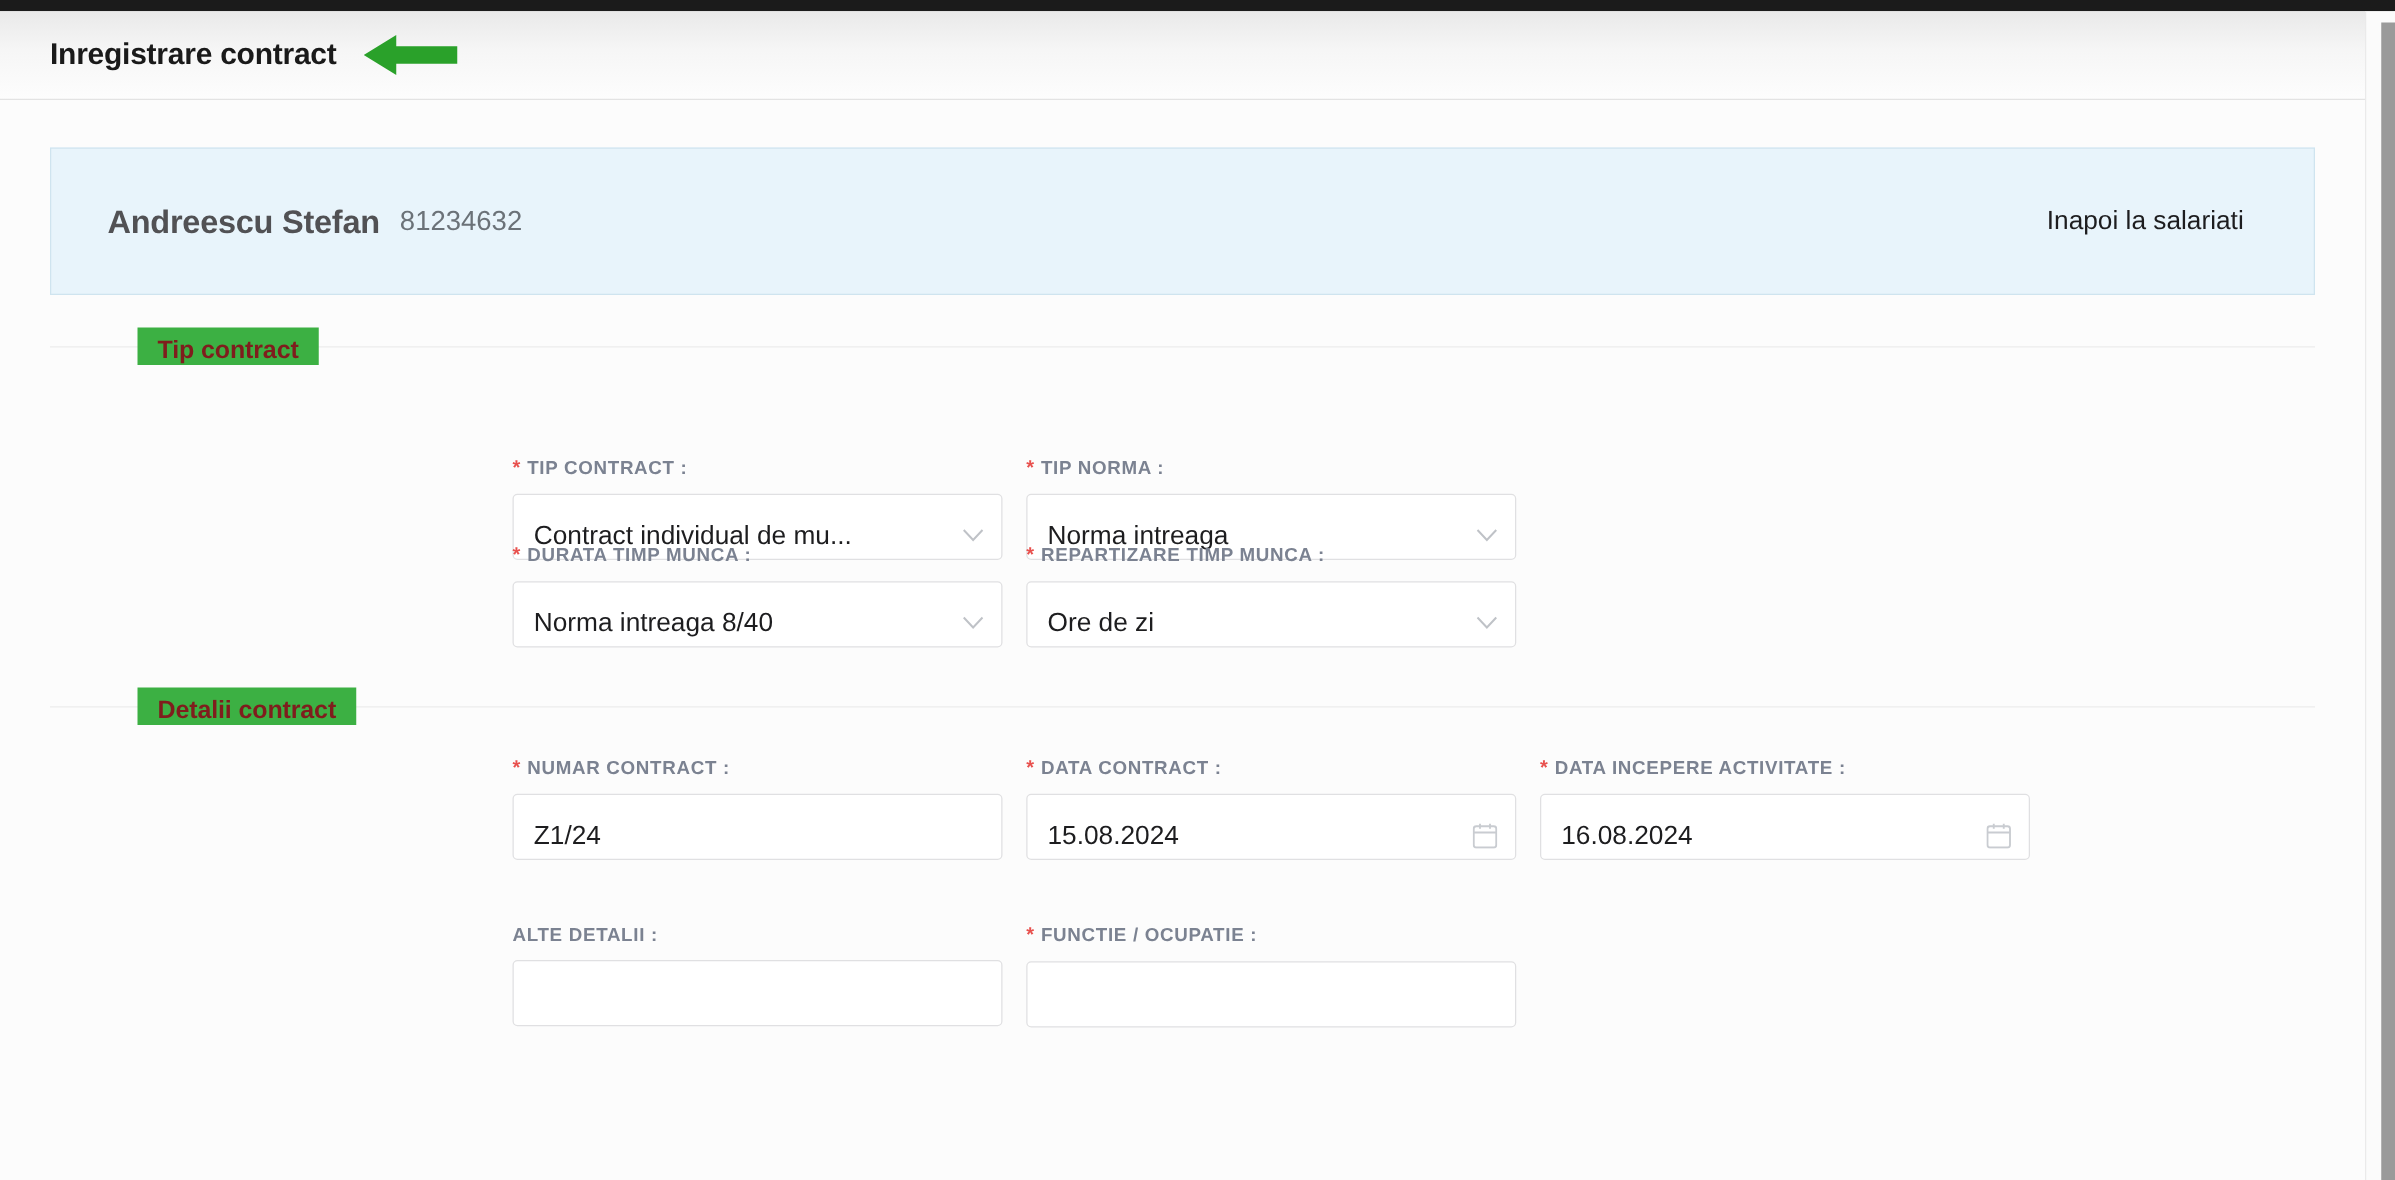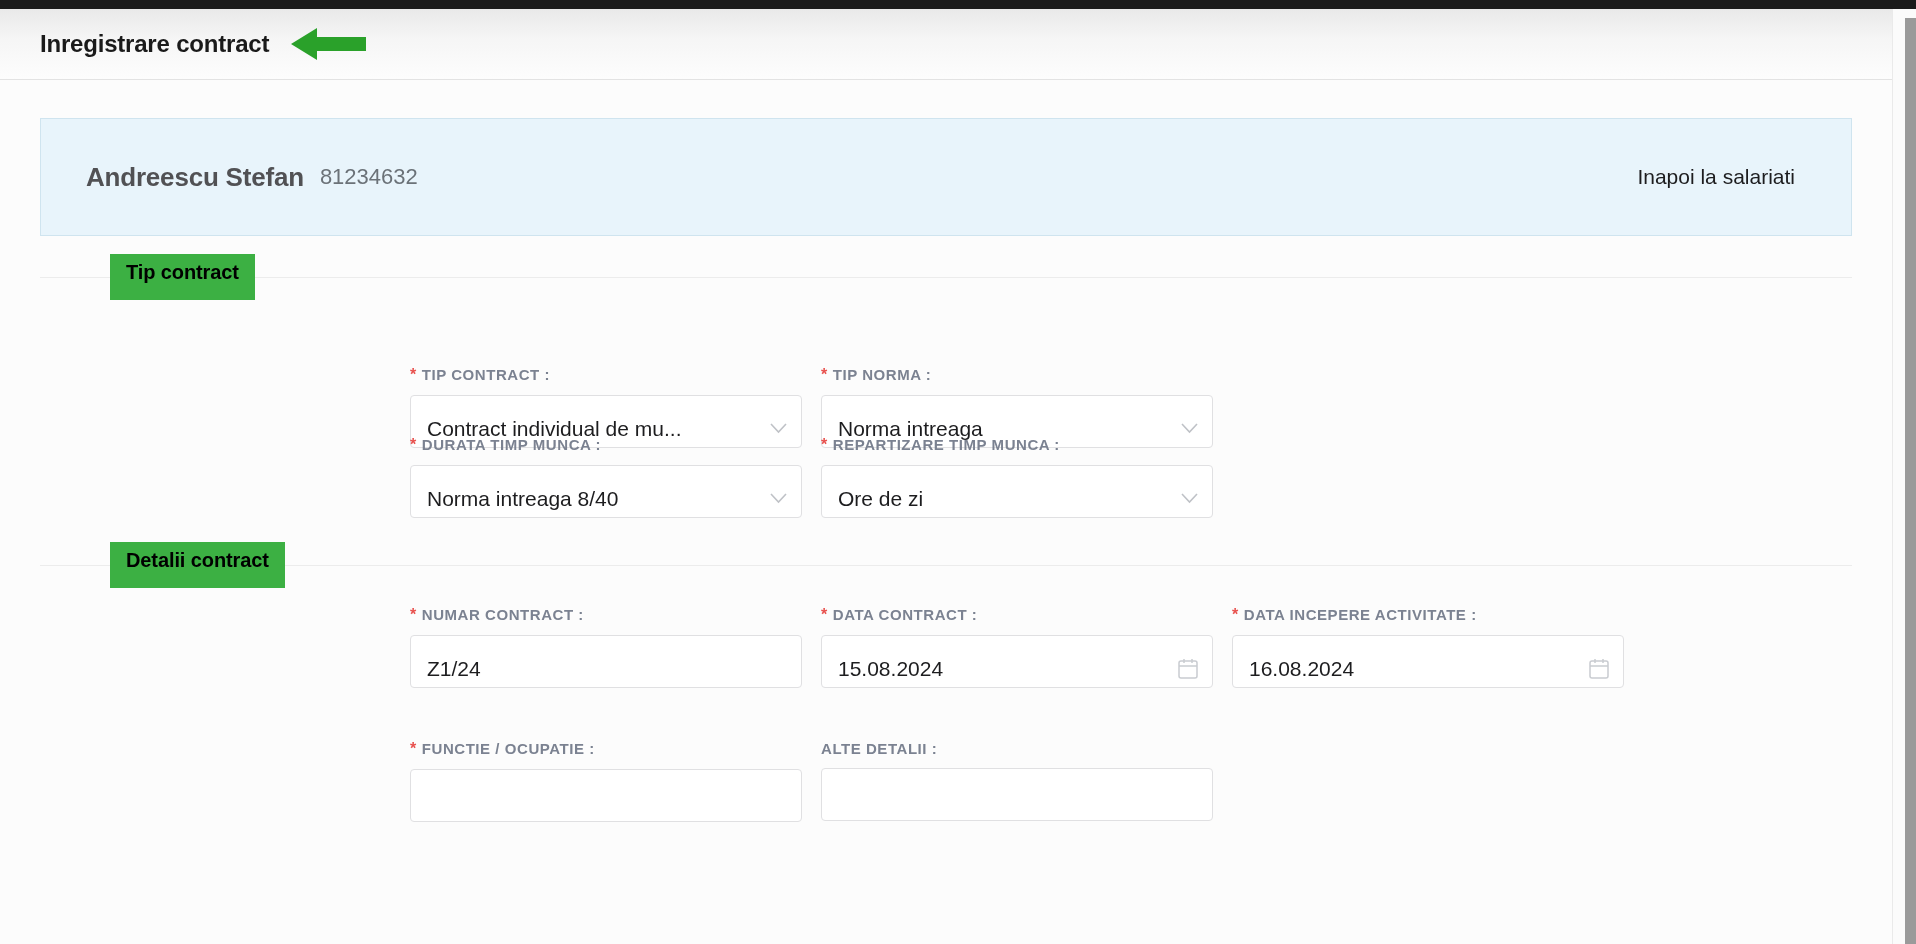--- a/index.html
+++ b/index.html
@@ -95,24 +95,24 @@
     position: absolute;
     left: 0;
     right: 0;
     top: 50%;
     height: 1px;
     background: #ececec;
   }
   .section-chip {
     position: relative;
     background: #3cb043;
-    color: #000000;
+    color: #7f1d1d;
     font-size: 20px;
     font-weight: bold;
-    padding: 7px 16px 16px 16px;
+    padding: 7px 16px 0 16px;
     margin-left: 70px;
     white-space: nowrap;
     letter-spacing: -0.1px;
   }
 
   
   .form-row {
     position: absolute;
     left: 410px;
     display: flex;
@@ -319,30 +319,30 @@
                 <line x1="14" y1="1" x2="14" y2="5" stroke="#c9ccd1" stroke-width="1.5"></line>
               </svg>
             </span>
           </div>
         </div>
       </div>
 
       <div class="form-row" style="top:660px;">
         <div class="field">
           <div class="field-label">
-            <span class="req-star">*</span><span>FUNCTIE / OCUPATIE :</span>
+            <span>ALTE DETALII :</span>
           </div>
           <div class="control empty">
             <span class="value"></span>
           </div>
         </div>
 
         <div class="field">
           <div class="field-label">
-            <span>ALTE DETALII :</span>
+            <span class="req-star">*</span><span>FUNCTIE / OCUPATIE :</span>
           </div>
           <div class="control empty">
             <span class="value"></span>
           </div>
         </div>
       </div>
 
     </div>
   </div>
 

